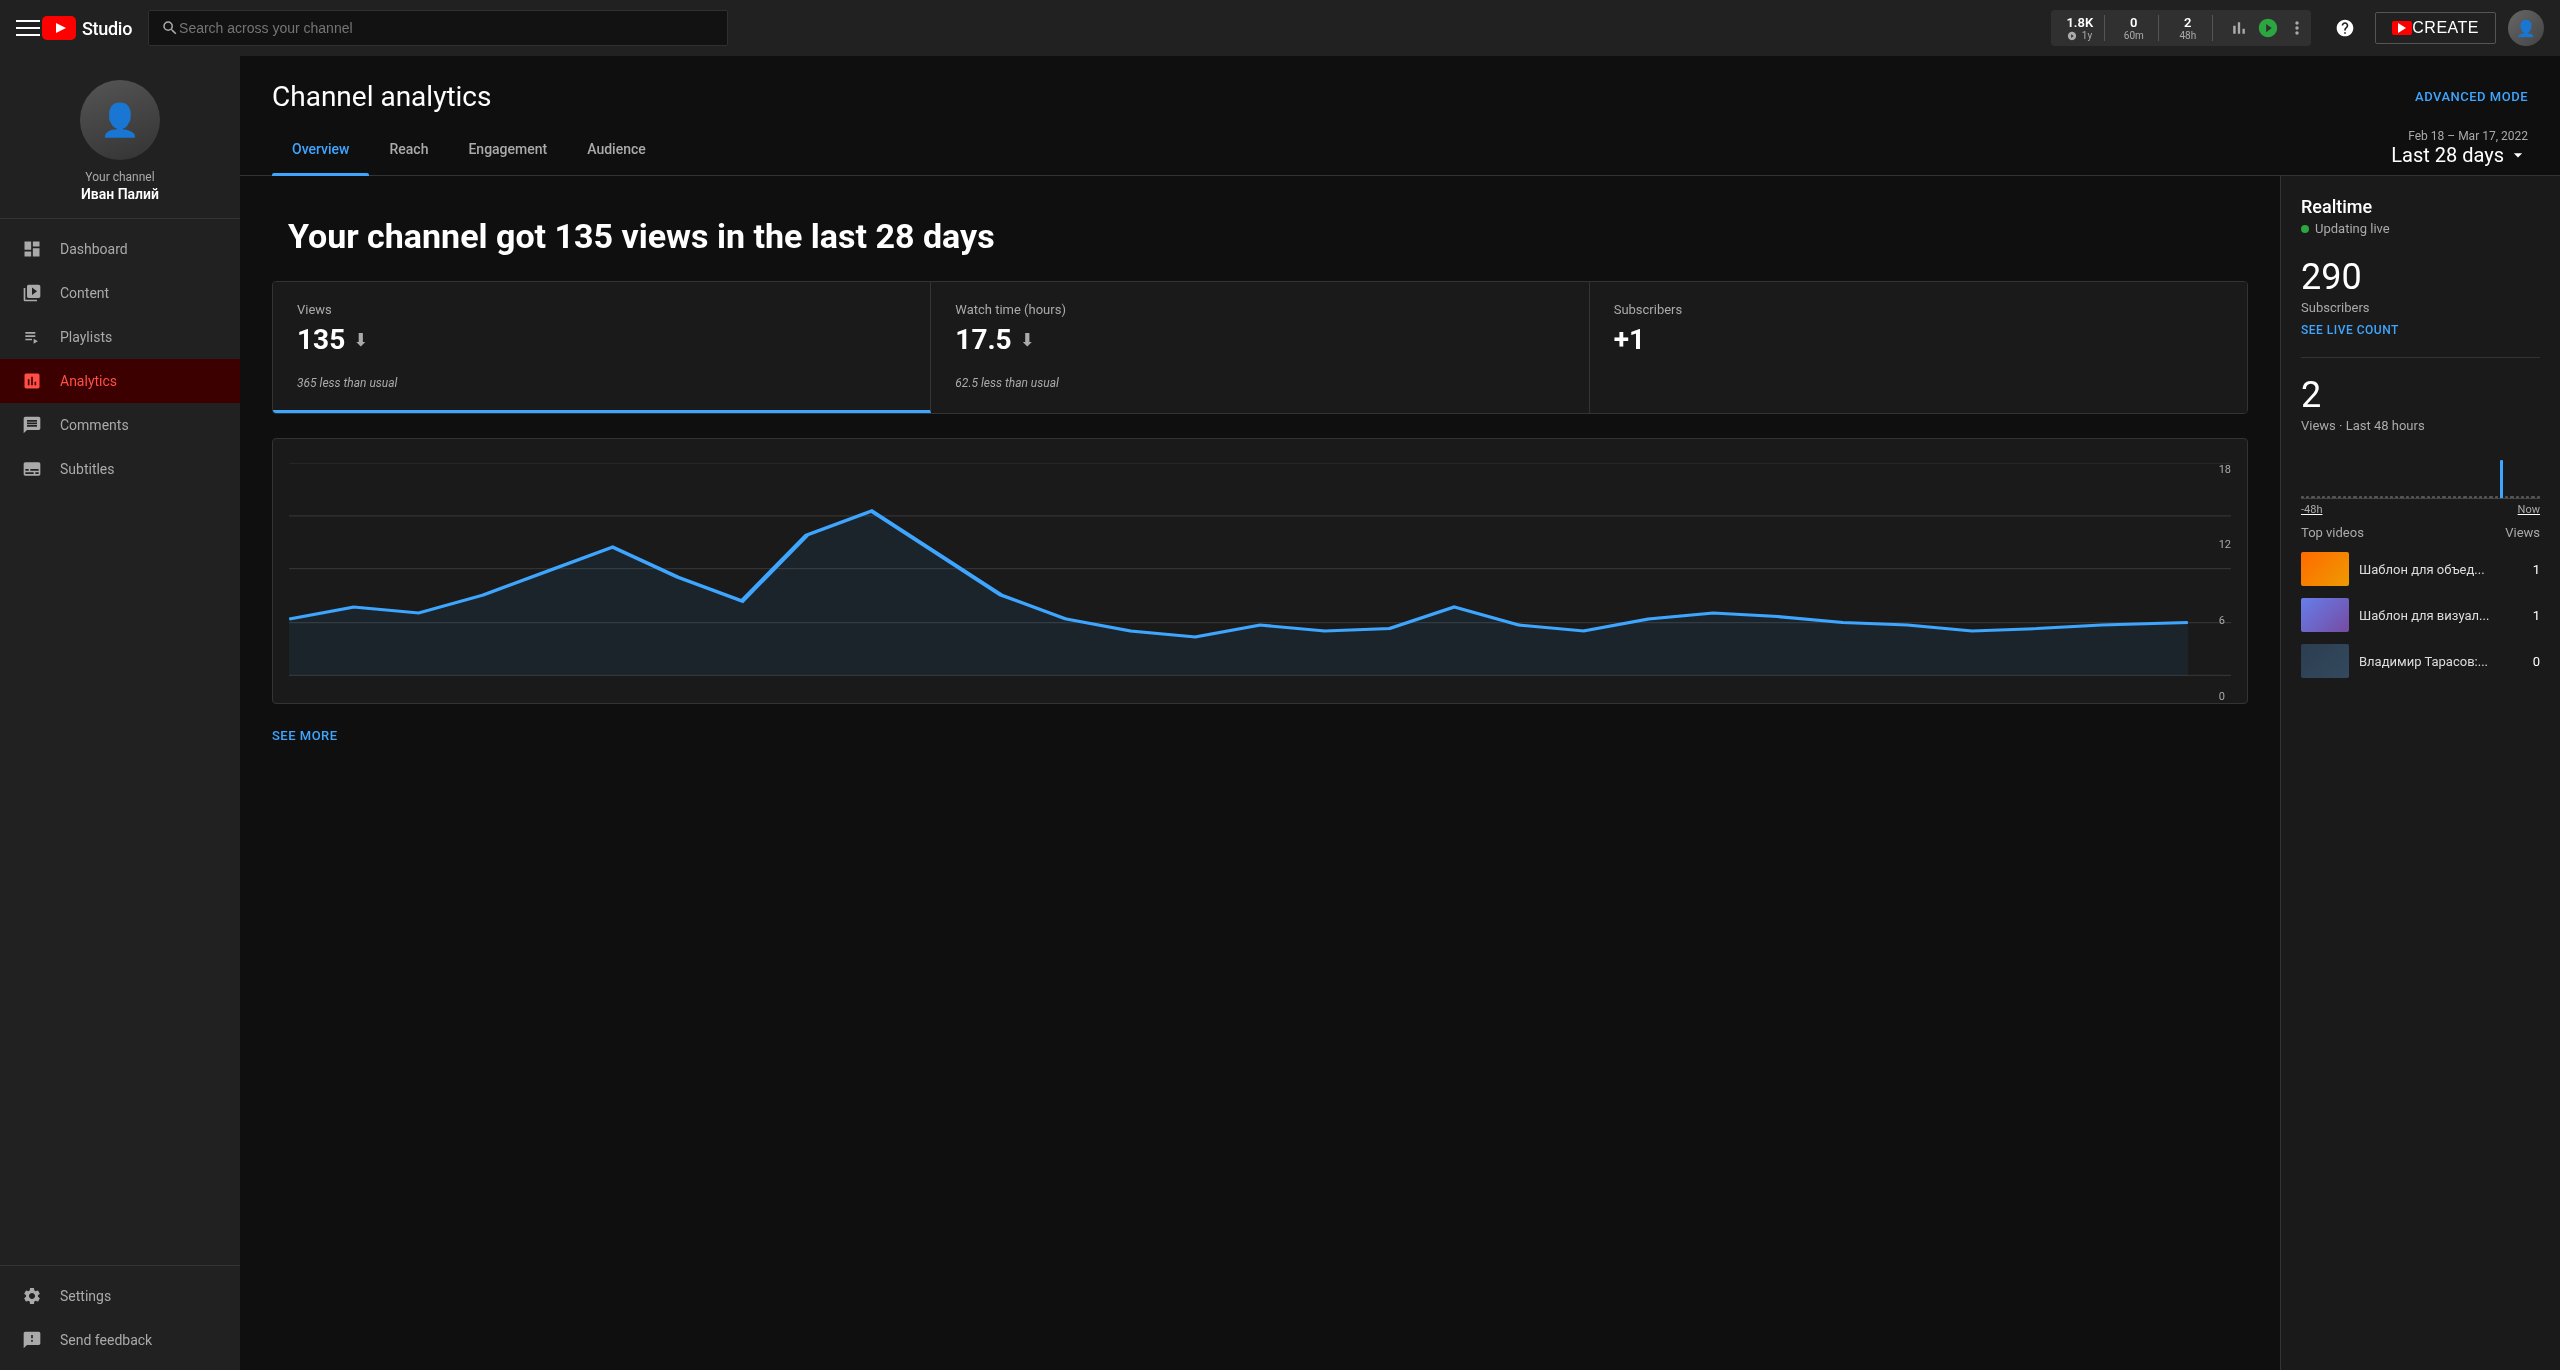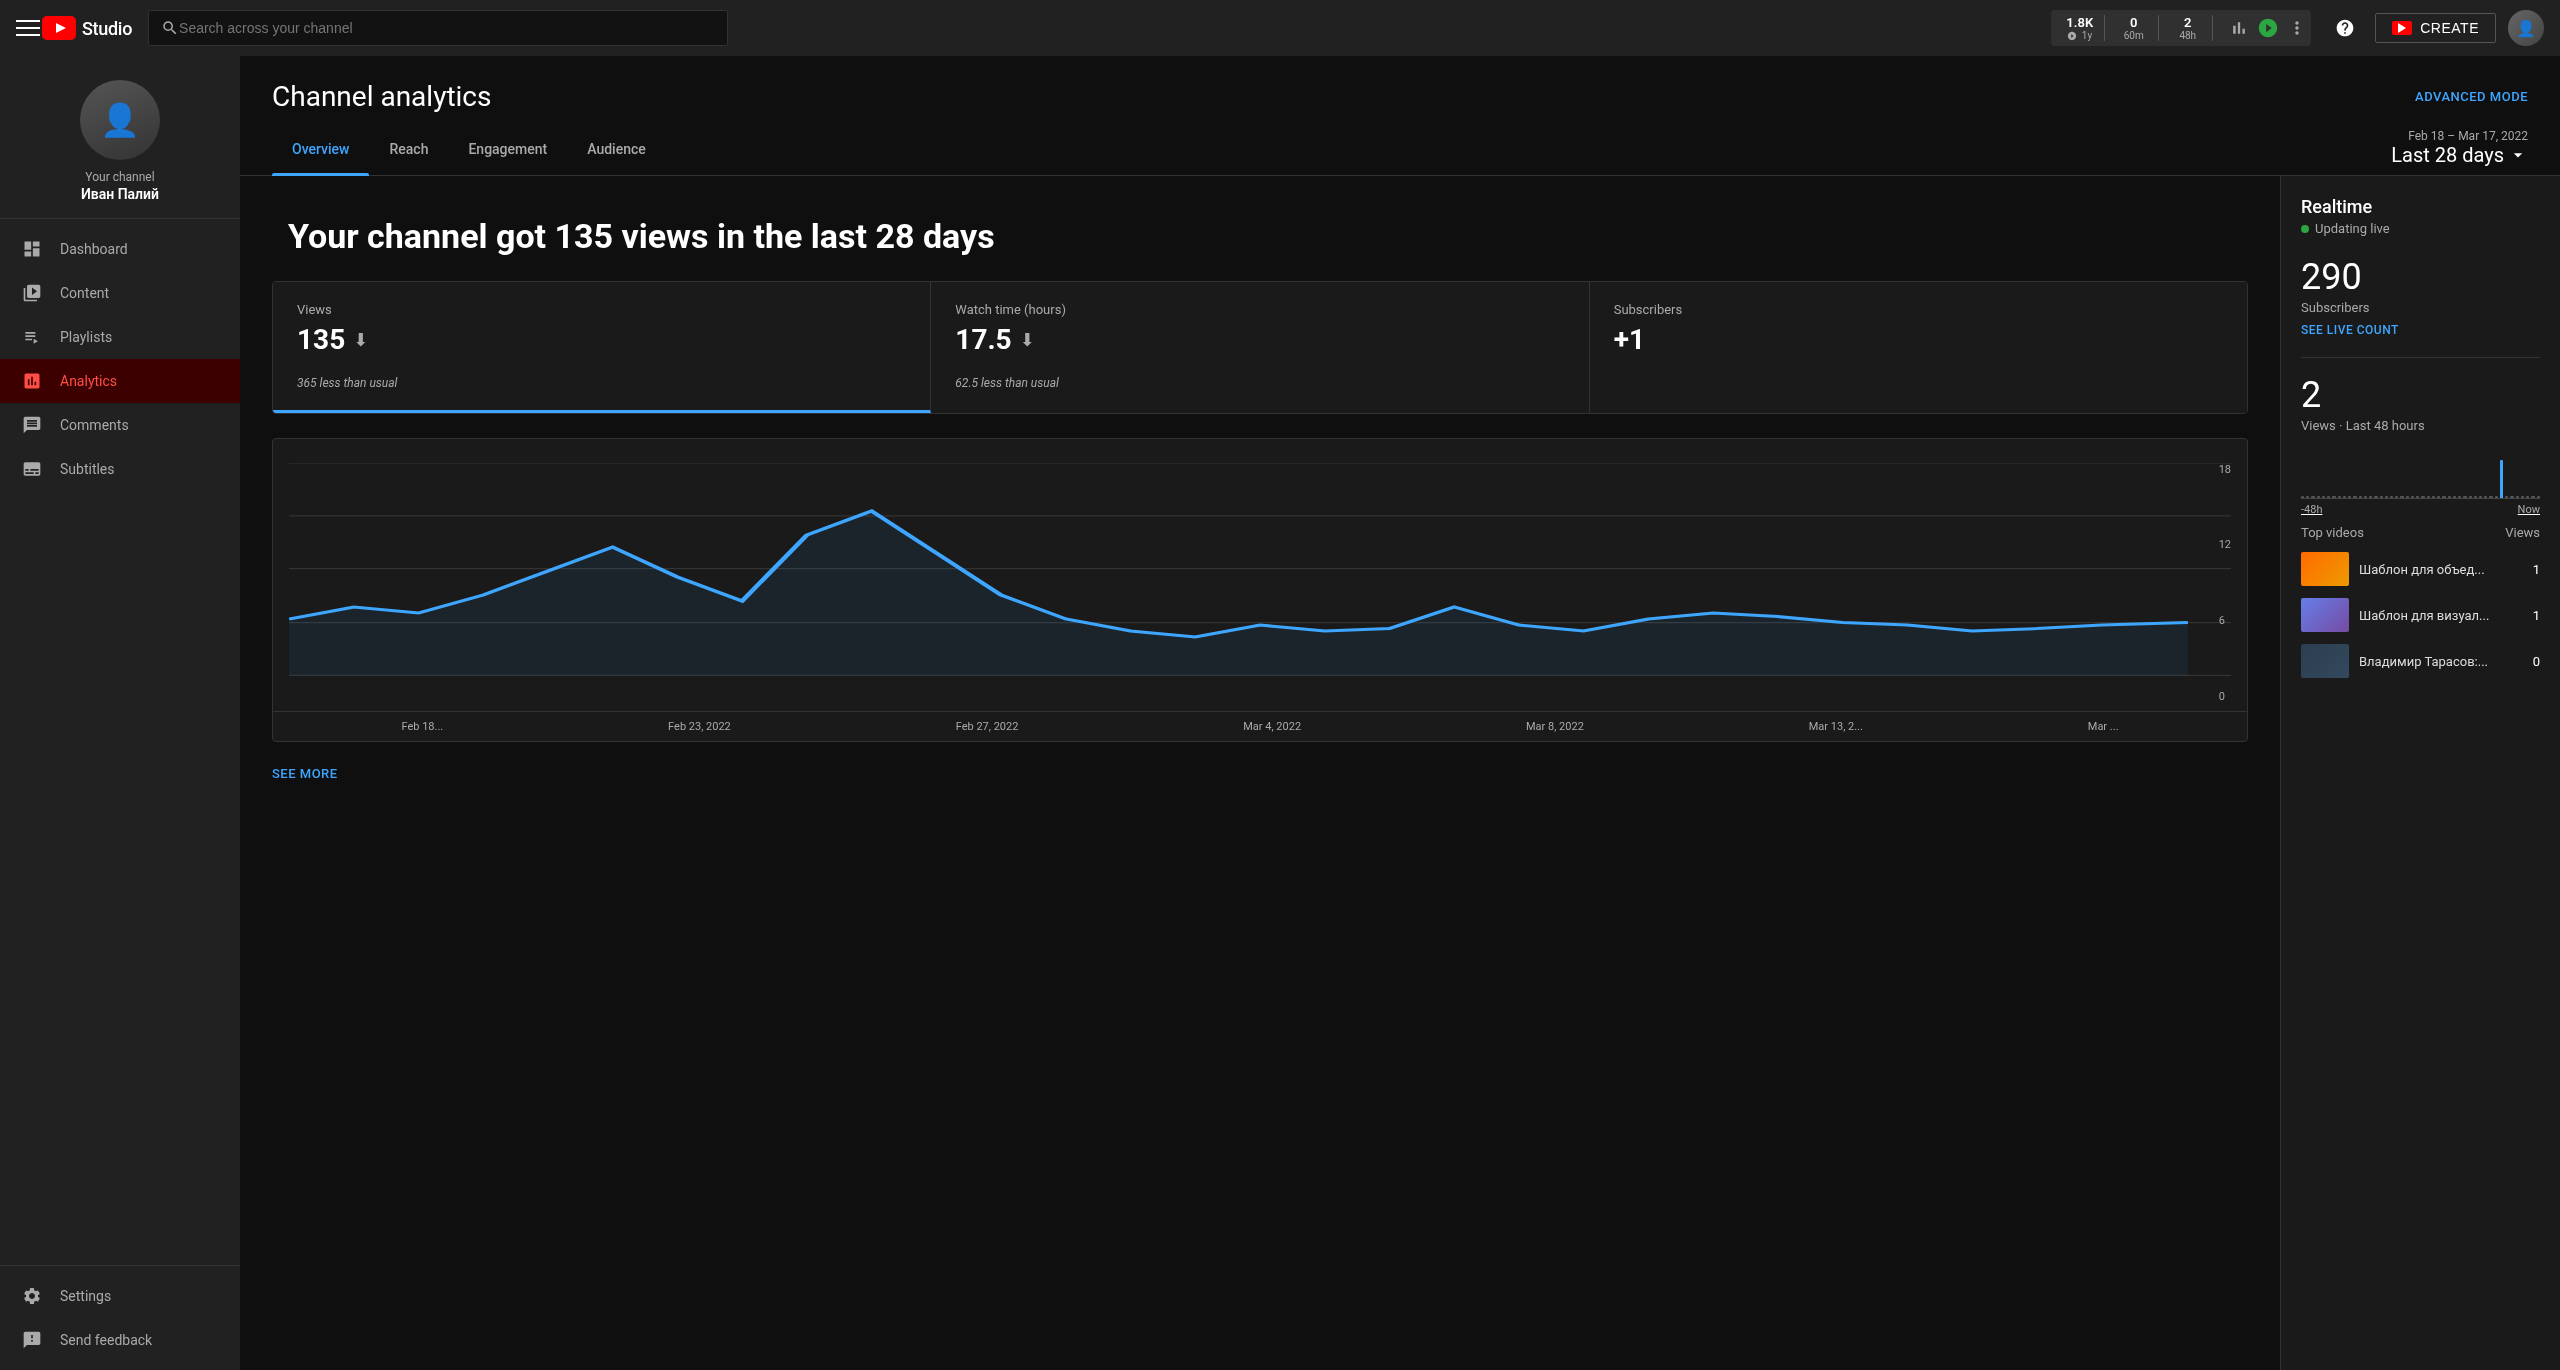--- a/index.html
+++ b/index.html
@@ -123,28 +123,27 @@
       border: none;
       cursor: pointer;
       display: flex;
       align-items: center;
       justify-content: center;
       color: #fff;
     }
     .create-btn {
       display: flex;
       align-items: center;
-      gap: 8px;
       background: transparent;
       border: 1px solid #555;
       border-radius: 2px;
       color: #fff;
       padding: 6px 16px;
       cursor: pointer;
-      font-size: 14px;
+      font-size: 16px;
       font-weight: 500;
       letter-spacing: 0.5px;
     }
     .create-icon-rect {
       width: 20px;
       height: 14px;
       background: #f00;
       border-radius: 2px;
       display: flex;
       align-items: center;
@@ -873,29 +872,20 @@
                 "></polygon>
             </svg>
             
             <div class="chart-labels-y">
               <span>18</span>
               <span>12</span>
               <span>6</span>
               <span>0</span>
             </div>
           </div>
-          <div class="chart-labels-x">
-            <span>Feb 18...</span>
-            <span>Feb 23, 2022</span>
-            <span>Feb 27, 2022</span>
-            <span>Mar 4, 2022</span>
-            <span>Mar 8, 2022</span>
-            <span>Mar 13, 2...</span>
-            <span>Mar ...</span>
-          </div>
         </div>
 
         <span class="see-more-btn">SEE MORE</span>
       </div>
 
       <div class="realtime-panel">
         <div class="realtime-title">Realtime</div>
         <div class="realtime-live">
           <div class="live-dot"></div>
           <span>Updating live</span>

